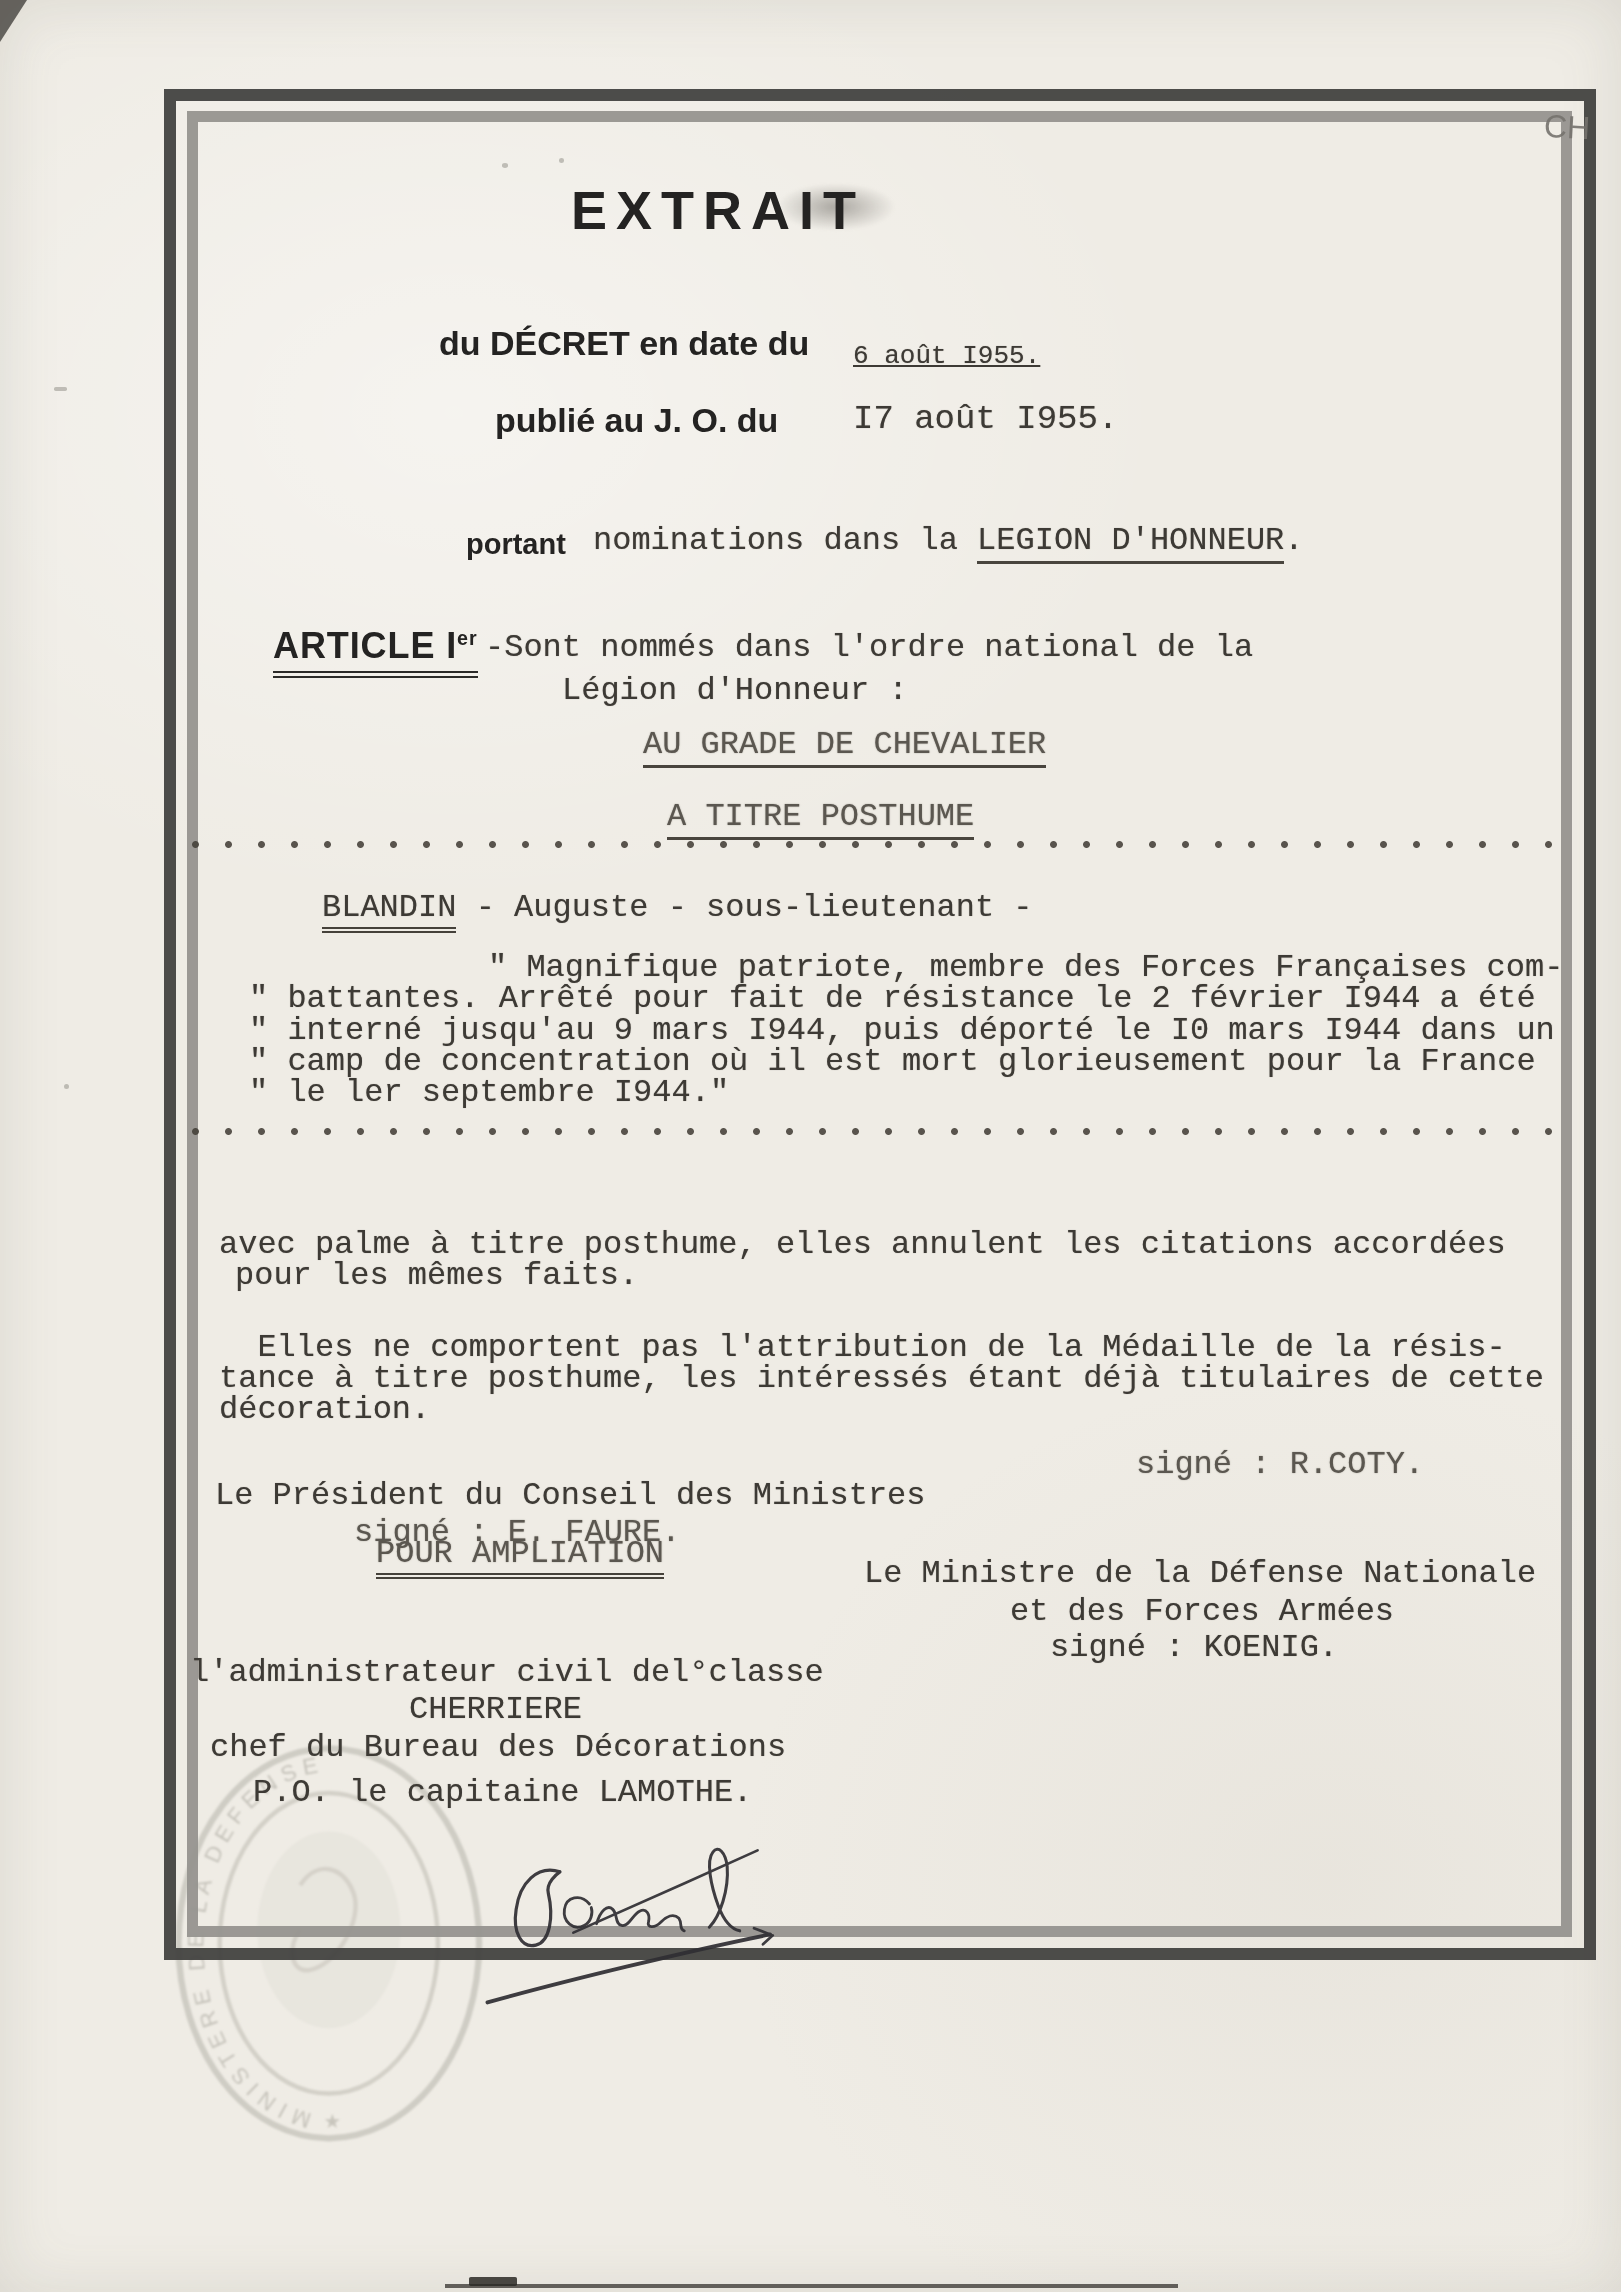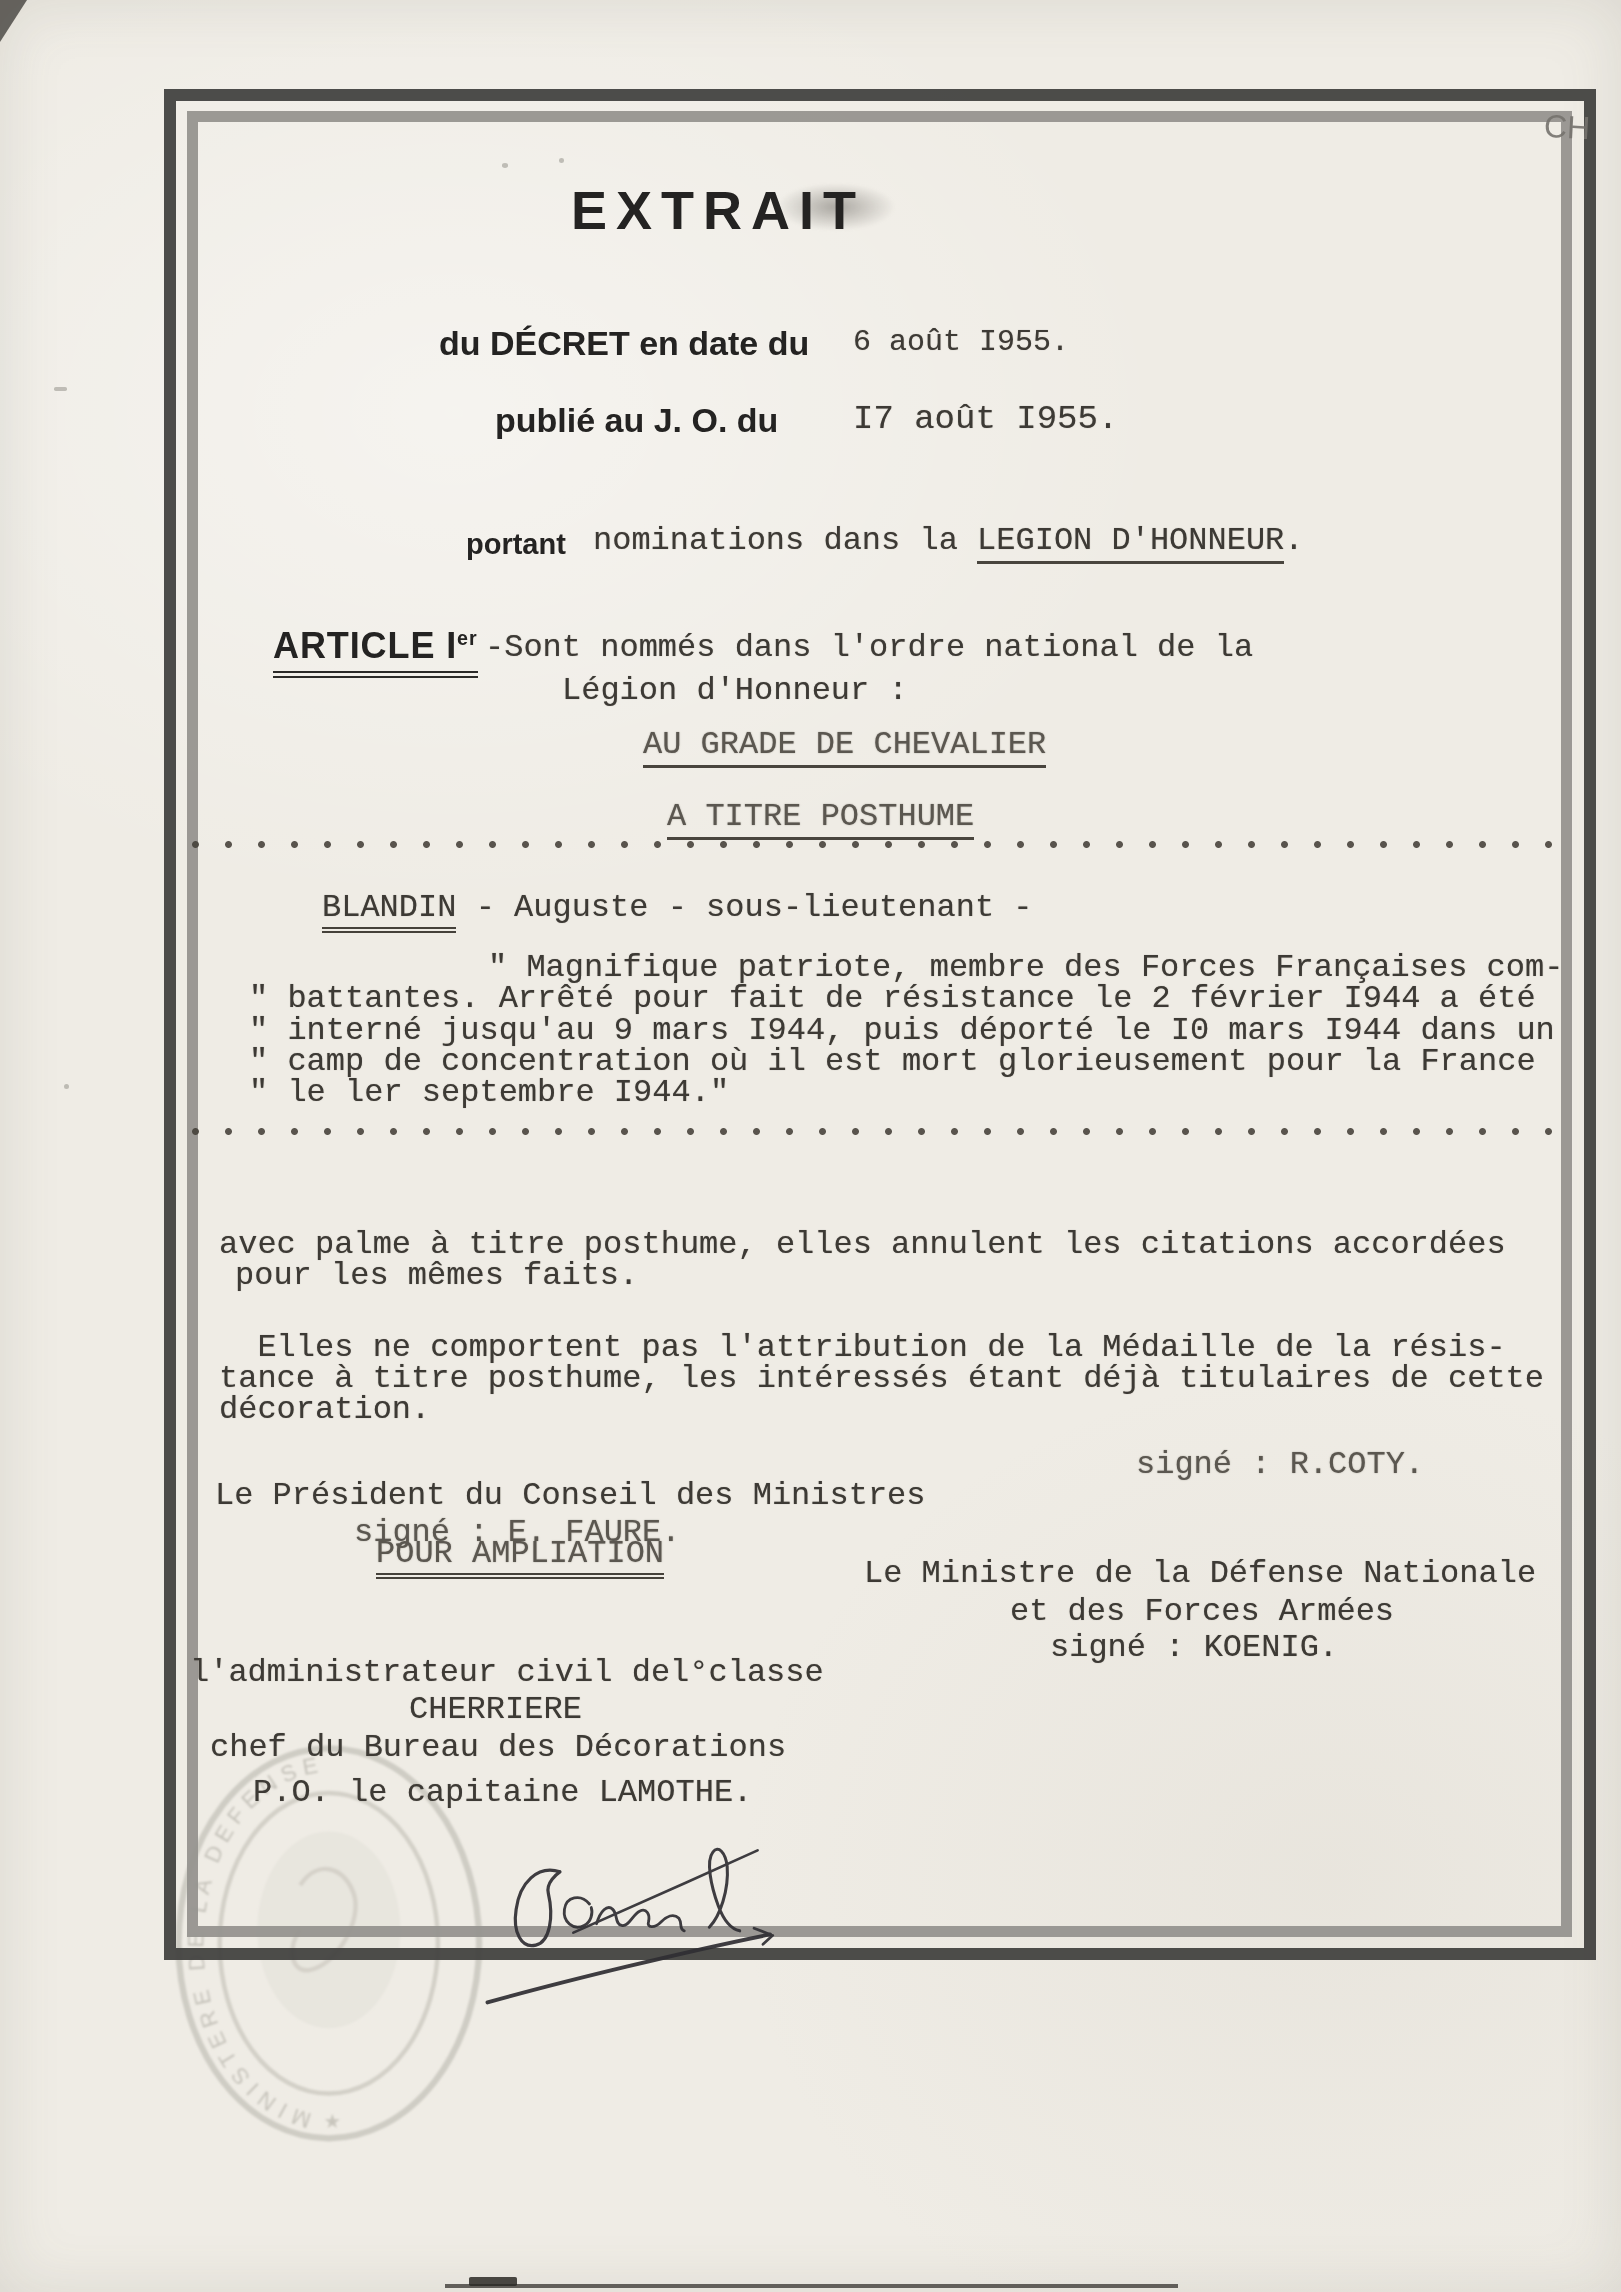--- a/index.html
+++ b/index.html
@@ -79,21 +79,21 @@
   </svg>
 
   <div class="frame-outer"></div>
   <div class="frame-inner"></div>
 
   <div class="corner-note">CH</div>
 
   <div class="print" style="left:571px;top:179px;font-size:54px;letter-spacing:9px;">EXTRAIT</div>
 
   <div class="print" style="left:439px;top:324px;font-size:34px;">du DÉCRET en date du</div>
-  <div class="mono" style="left:853px;top:326px;font-size:30px;">6 août I955.</div>
+  <div class="mono" style="left:853px;top:340px;font-size:26px;text-decoration:underline;">6 août I955.</div>
 
   <div class="print" style="left:495px;top:401px;font-size:34px;">publié au J. O. du</div>
   <div class="mono" style="left:853px;top:403px;font-size:34px;">I7 août I955.</div>
 
   <div class="print" style="left:466px;top:528px;font-size:29px;">portant</div>
   <div class="mono" style="left:593px;top:525px;"><span>nominations dans la </span><span class="u-heavy">LEGION D'HONNEUR</span><span>.</span></div>
 
   <div class="print" style="left:273px;top:625px;font-size:36px;letter-spacing:0.9px;"><span class="art-label"><span>ARTICLE I</span><sup>er</sup></span></div>
   <div class="mono" style="left:485px;top:632px;">-Sont nommés dans l'ordre national de la</div>
   <div class="mono" style="left:562px;top:675px;">Légion d'Honneur :</div>

